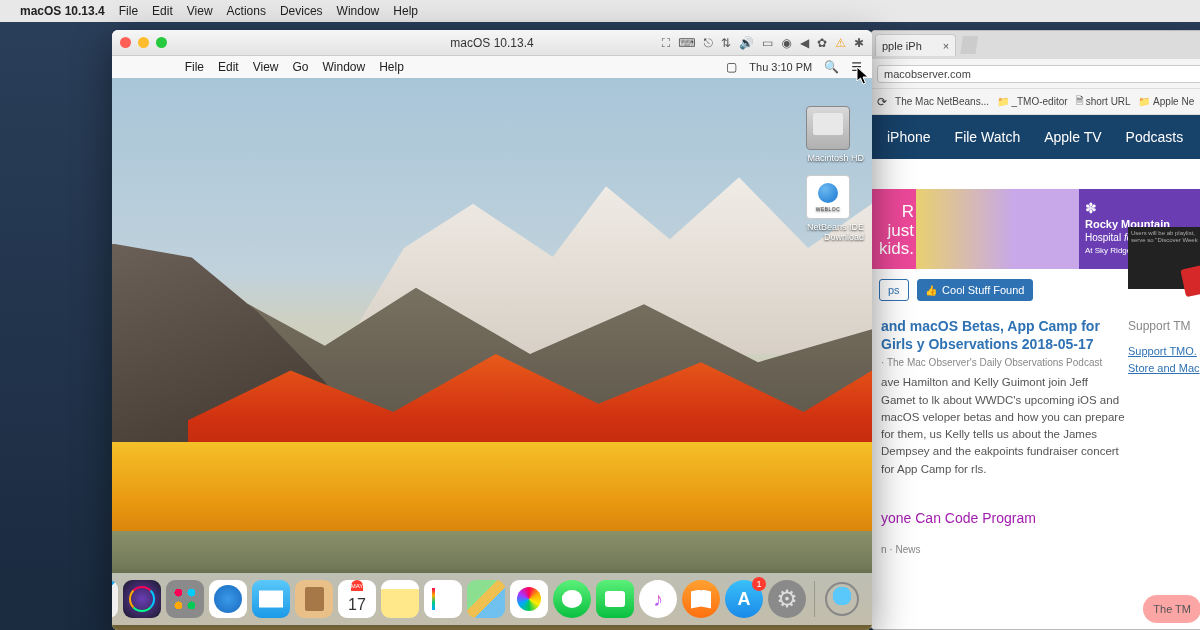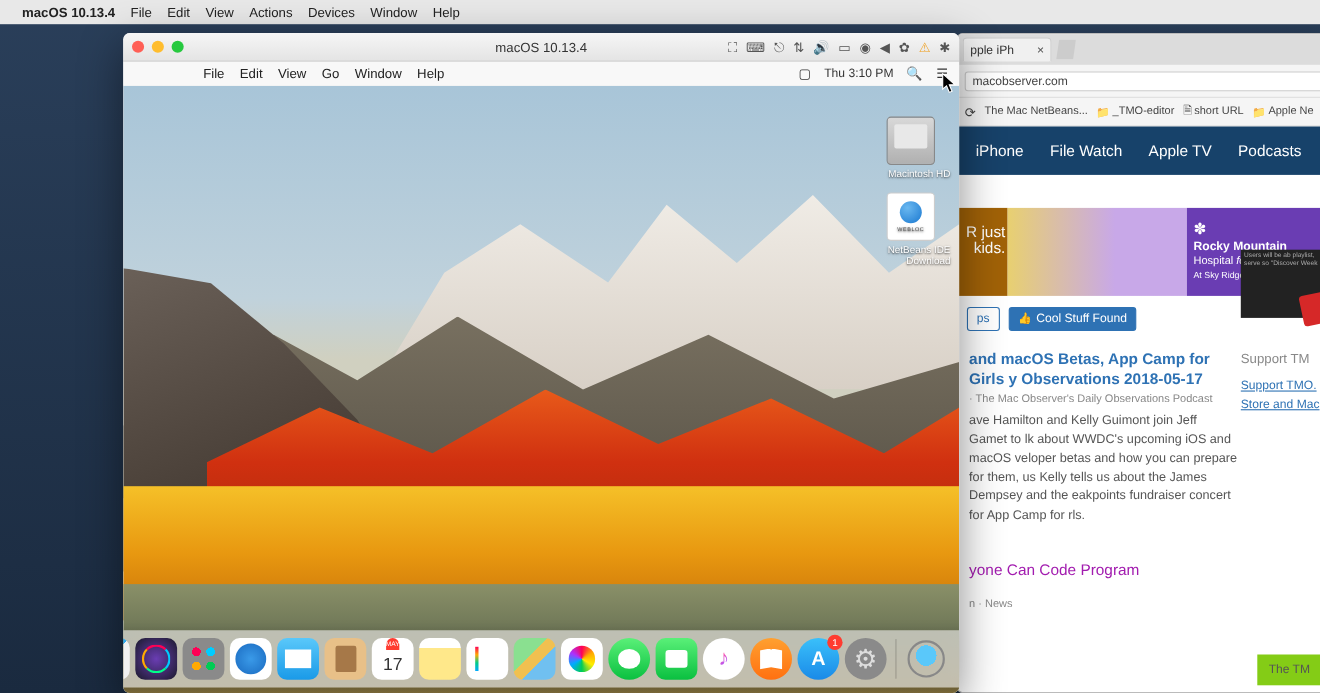--- a/index.html
+++ b/index.html
@@ -20,21 +20,21 @@
 .br-addr { height:30px; background:#f5f5f5; border-bottom:1px solid #ddd; display:flex; align-items:center; padding:0 6px; font-size:11px; }
 .br-addr .url { background:#fff; border:1px solid #ccc; border-radius:3px; padding:2px 6px; flex:1; color:#444;}
 .br-bm { height:26px; background:#f5f5f5; border-bottom:1px solid #ddd; display:flex; align-items:center; gap:8px; padding:0 6px; font-size:10px; color:#444;}
 .br-bm .reload{ font-size:12px;}
 .br-bm .bm{ display:flex; align-items:center; gap:2px; white-space:nowrap;}
 .br-bm .folder::before{content:"📁"; font-size:10px;}
 .br-bm .page::before{content:"🗎"; font-size:10px;}
 .site-nav{ height:44px; background:#17426a; color:#fff; display:flex; align-items:center; gap:24px; padding:0 16px; font-size:14px; }
 .site-nav .ni{ white-space:nowrap; }
 .ad{ display:flex; height:80px; margin-top:30px;}
-.ad-left{ width:45px; background:#a16207; color:#fff; font-size:14px; line-height:1.1; padding:14px 2px 0 2px; text-align:right;}
+.ad-left{ width:45px; background:#ec4899; color:#fff; font-size:17px; line-height:1.1; padding:14px 2px 0 2px; text-align:right;}
 .ad-mid{ flex:1; background:linear-gradient(90deg,#e8d070 0%,#c8a8e8 60%);}
 .ad-right{ width:130px; background:#6a3db3; color:#fff; font-size:10px; padding:10px 6px; line-height:1.3;}
 .ad-right .h{font-weight:600; font-size:11px;}
 .ad-right .i{font-style:italic;}
 .btns{ display:flex; gap:8px; padding:10px 8px;}
 .pill{ border:1px solid #2e72b4; border-radius:3px; font-size:11px; padding:4px 8px; display:flex; align-items:center; gap:4px;}
 .pill.fill{ background:#2e72b4; color:#fff;}
 .pill.out{ color:#2e72b4; background:#fff;}
 .pill .thumb::before{content:"👍"; font-size:10px;}
 .article{ padding:6px 10px 10px 10px; font-size:12px;}
@@ -42,21 +42,21 @@
 .article .meta{ color:#888; font-size:10px; margin:4px 0 6px 0;}
 .article .body{ color:#555; font-size:11.5px; line-height:1.5;}
 .sidebar-col{ position:absolute; right:6px; top:196px; width:75px; font-size:11px;}
 .thumb-box{ width:75px; height:62px; background:#222; color:#aaa; font-size:6px; padding:3px; line-height:1.2; margin-bottom:28px; position:relative;}
 .thumb-box .red{ position:absolute; right:-4px; bottom:-6px; width:24px; height:28px; background:#d62828; border-radius:3px; transform:rotate(-12deg);}
 .support-h{ color:#888; font-size:12px; margin:30px 0 10px 0;}
 .support-l{ color:#2e72b4; font-size:11px; text-decoration:underline; line-height:1.5;}
 .art2{ padding:22px 10px 0 10px;}
 .art2 h3{ color:#a21caf; font-size:14px; font-weight:400;}
 .art2 .meta{ color:#888; font-size:10px; margin-top:18px;}
-.cta{ position:absolute; right:8px; bottom:6px; background:#84cc16; color:#555; font-size:11px; padding:8px 10px;}
+.cta{ position:absolute; right:8px; bottom:6px; background:#fca5a5; color:#555; font-size:11px; padding:8px 10px;border-radius:14px;}
 
 
 .vm { position:absolute; left:112px; top:30px; width:760px; height:600px; background:#f2f2f2; border-radius:6px; box-shadow:0 12px 40px rgba(0,0,0,.45); z-index:20; overflow:hidden; }
 .vm-titlebar{ height:26px; background:linear-gradient(#f6f6f6,#e4e4e4); border-bottom:1px solid #ccc; display:flex; align-items:center; padding:0 8px; position:relative;}
 .traffic{ display:flex; gap:7px;}
 .dot{ width:11px; height:11px; border-radius:50%; }
 .dot.r{background:#ff5f56;} .dot.y{background:#ffbd2e;} .dot.g{background:#27c93f;}
 .vm-title{ position:absolute; left:0; right:0; text-align:center; font-size:12px; color:#333;}
 .vm-tools{ margin-left:auto; display:flex; gap:8px; color:#555; font-size:12px; align-items:center;}
 .vm-tools span{cursor:default;}

